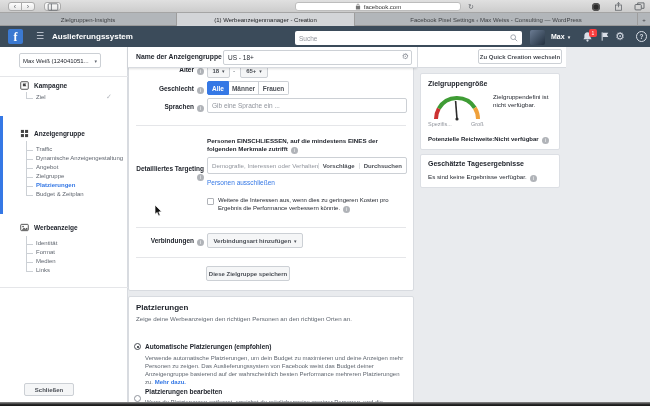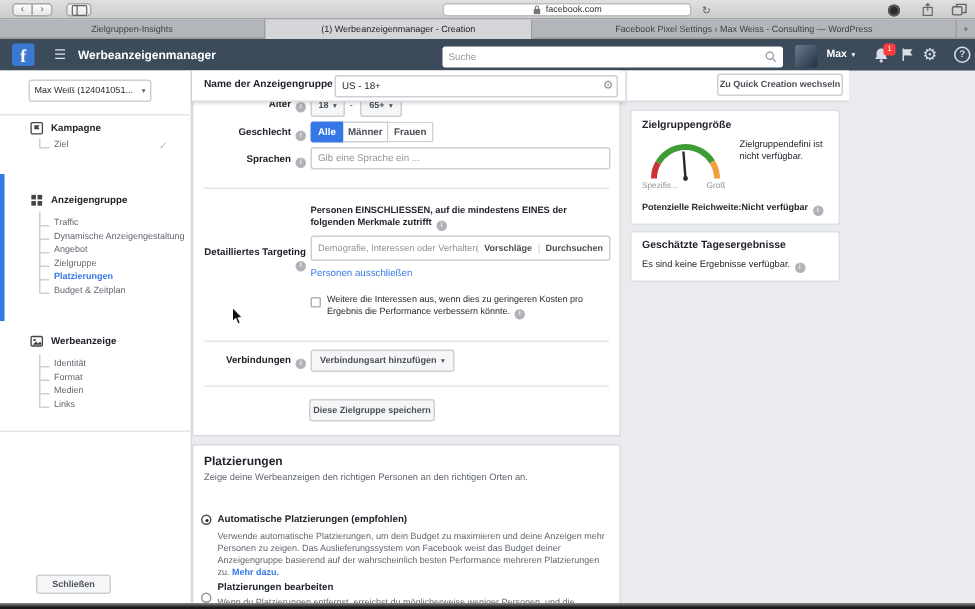--- a/index.html
+++ b/index.html
@@ -103,21 +103,21 @@
       </div>
     <div class="tab" style="width:12px;border-right:none;">
         <span>+</span>
       </div>
   </div>
 
   <div class="abs fbbar"></div>
   <div class="abs" style="left:8px;top:29px;width:15px;height:15px;background:#3b79d1;border-radius:2px;color:#fff;
        font-weight:bold;font-size:12px;text-align:center;line-height:16px;font-family:'Liberation Serif',serif;"><span>f</span></div>
   <span class="abs navicon" style="left:36px;top:31px;font-size:9px;">☰</span>
-  <span class="abs" style="left:52px;top:32px;font-size:8px;font-weight:bold;color:#fff;">Werbeanzeigenmanager</span>
+  <span class="abs" style="left:52px;top:32px;font-size:8px;font-weight:bold;color:#fff;">Auslieferungssystem</span>
   <div class="abs" style="left:295px;top:31px;width:227px;height:14px;background:#fff;border-radius:2px;">
     <input class="inp" style="border: none; padding: 0px 14px 0px 4px; background: transparent;" placeholder="Suche">
     <span class="abs" style="right:4px;top:3px;">
       <svg width="8" height="8" viewBox="0 0 10 10">
           <circle cx="4" cy="4" r="3" fill="none" stroke="#8d949e"></circle>
           <line x1="6.2" y1="6.2" x2="9" y2="9" stroke="#8d949e"></line>
         </svg>
     </span>
   </div>
   <div class="abs" style="left:530px;top:30px;width:15px;height:15px;border-radius:2px;background:linear-gradient(135deg,#6b7c93,#22303f);"></div>

